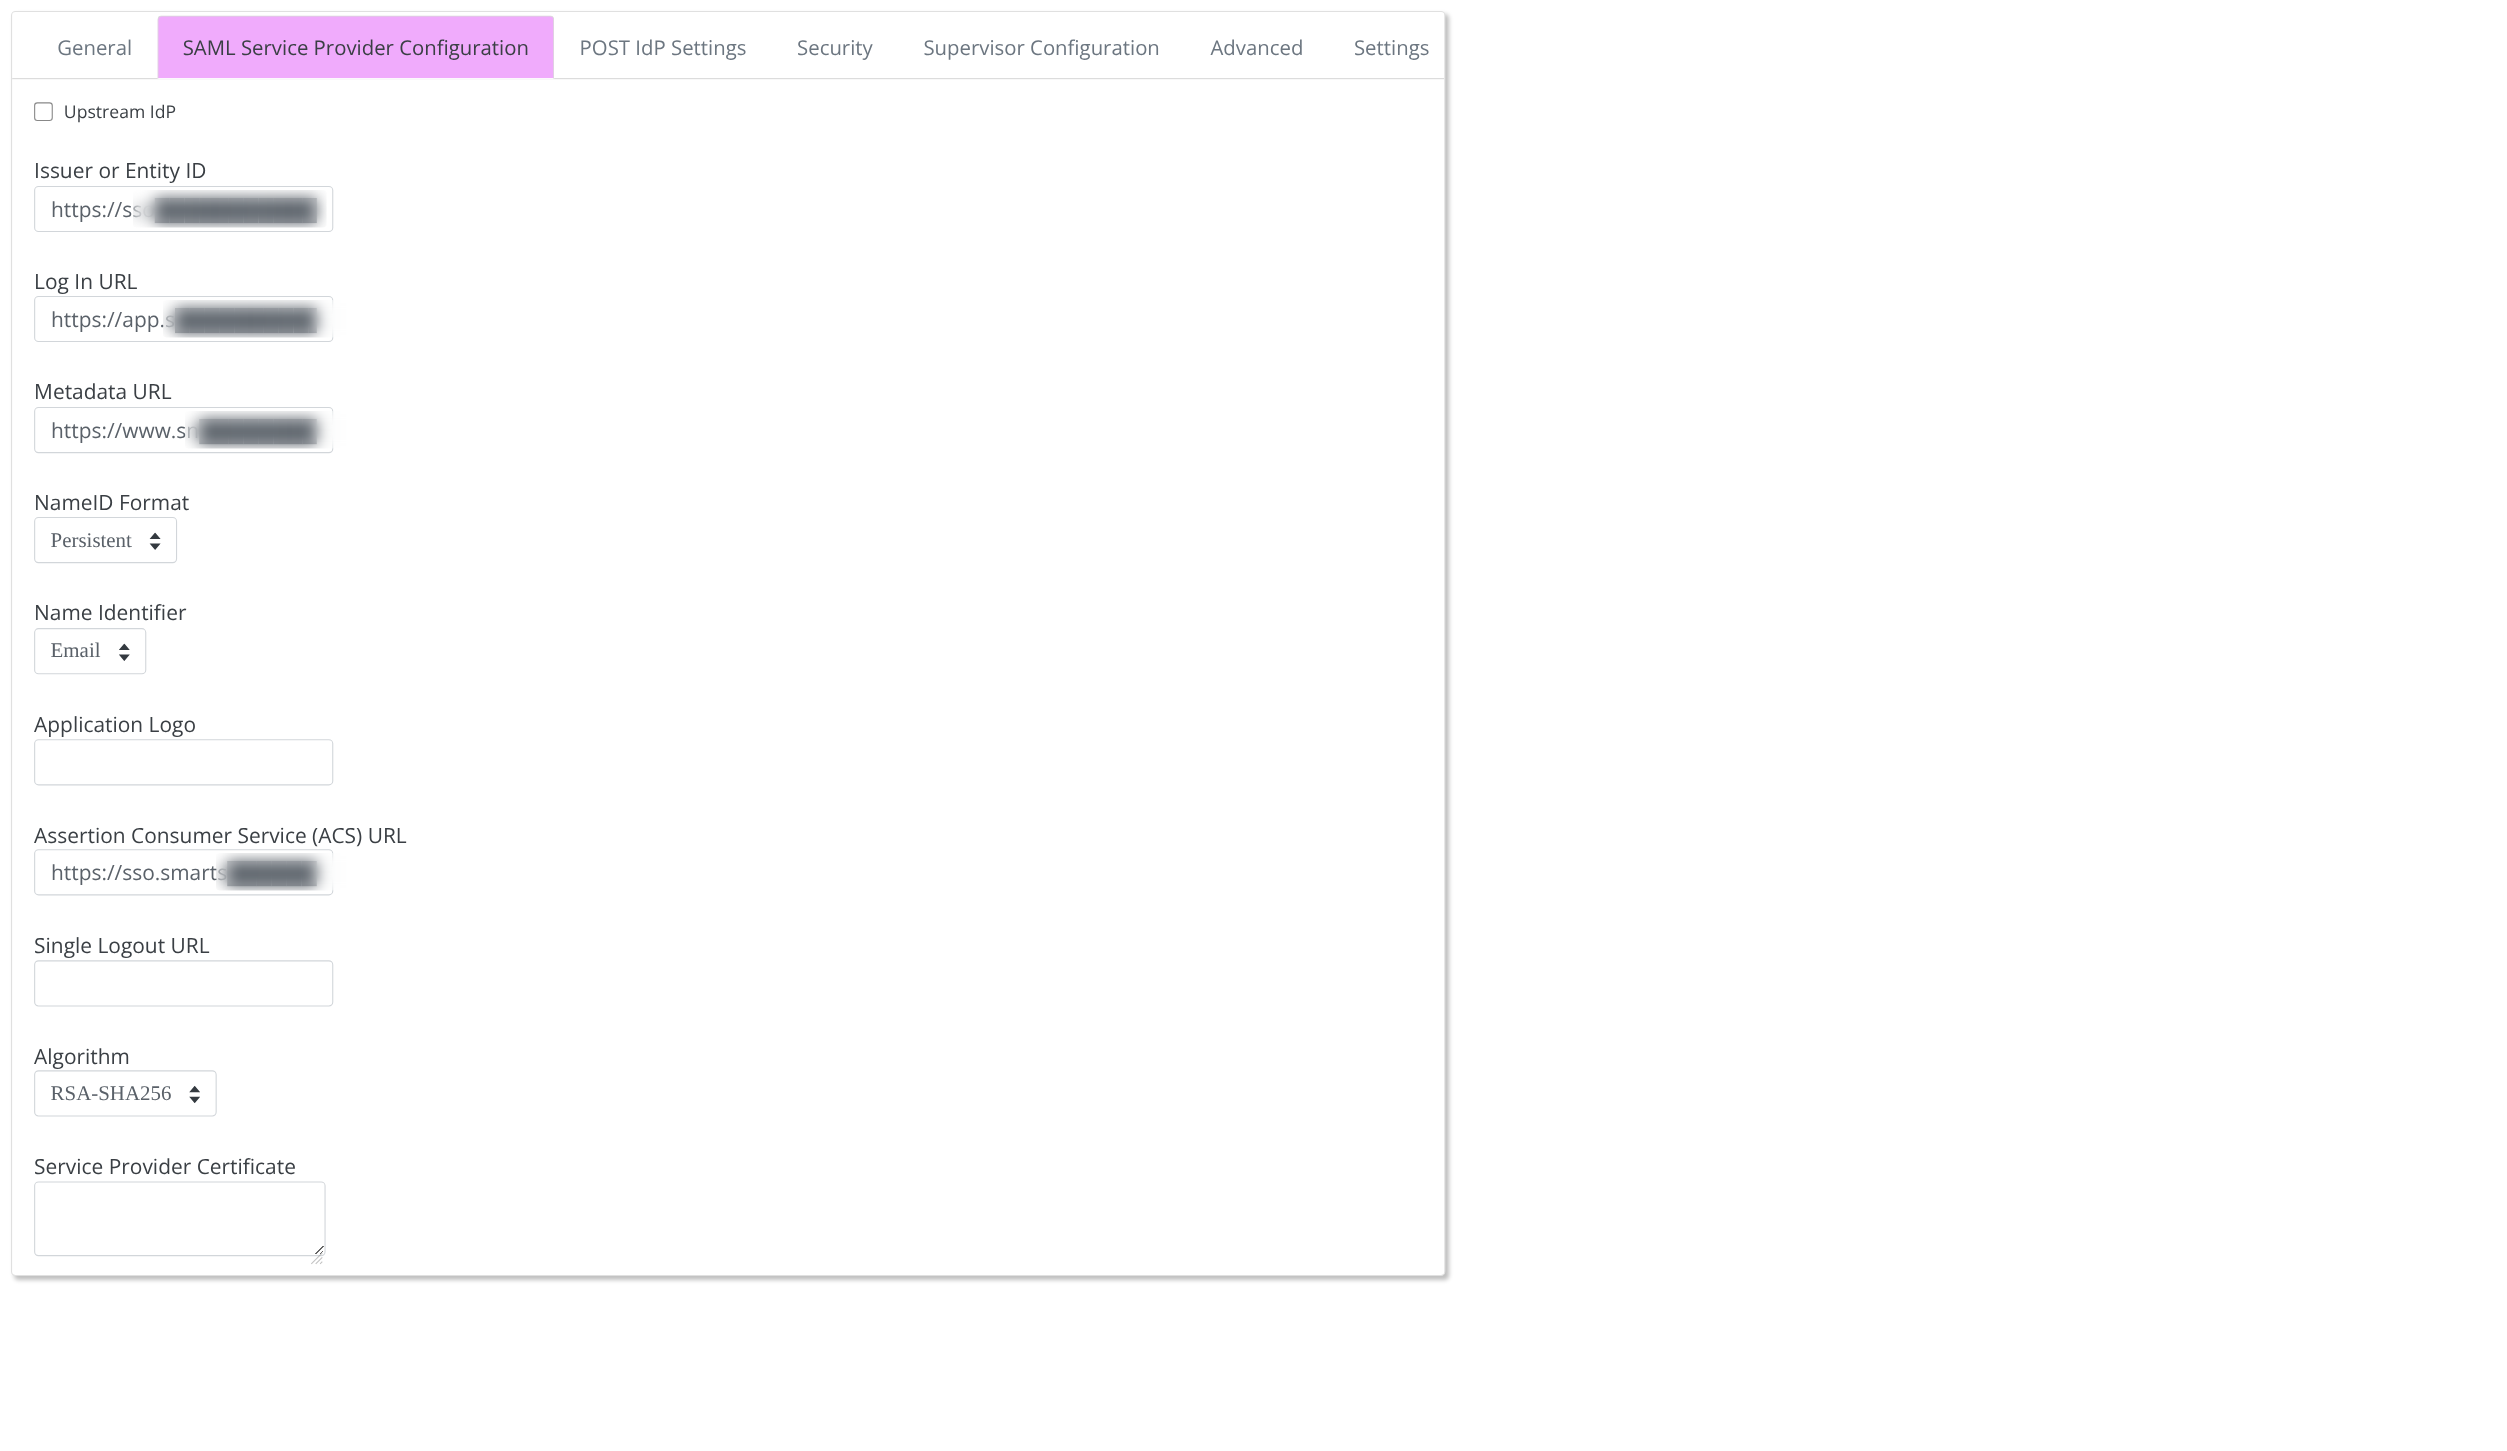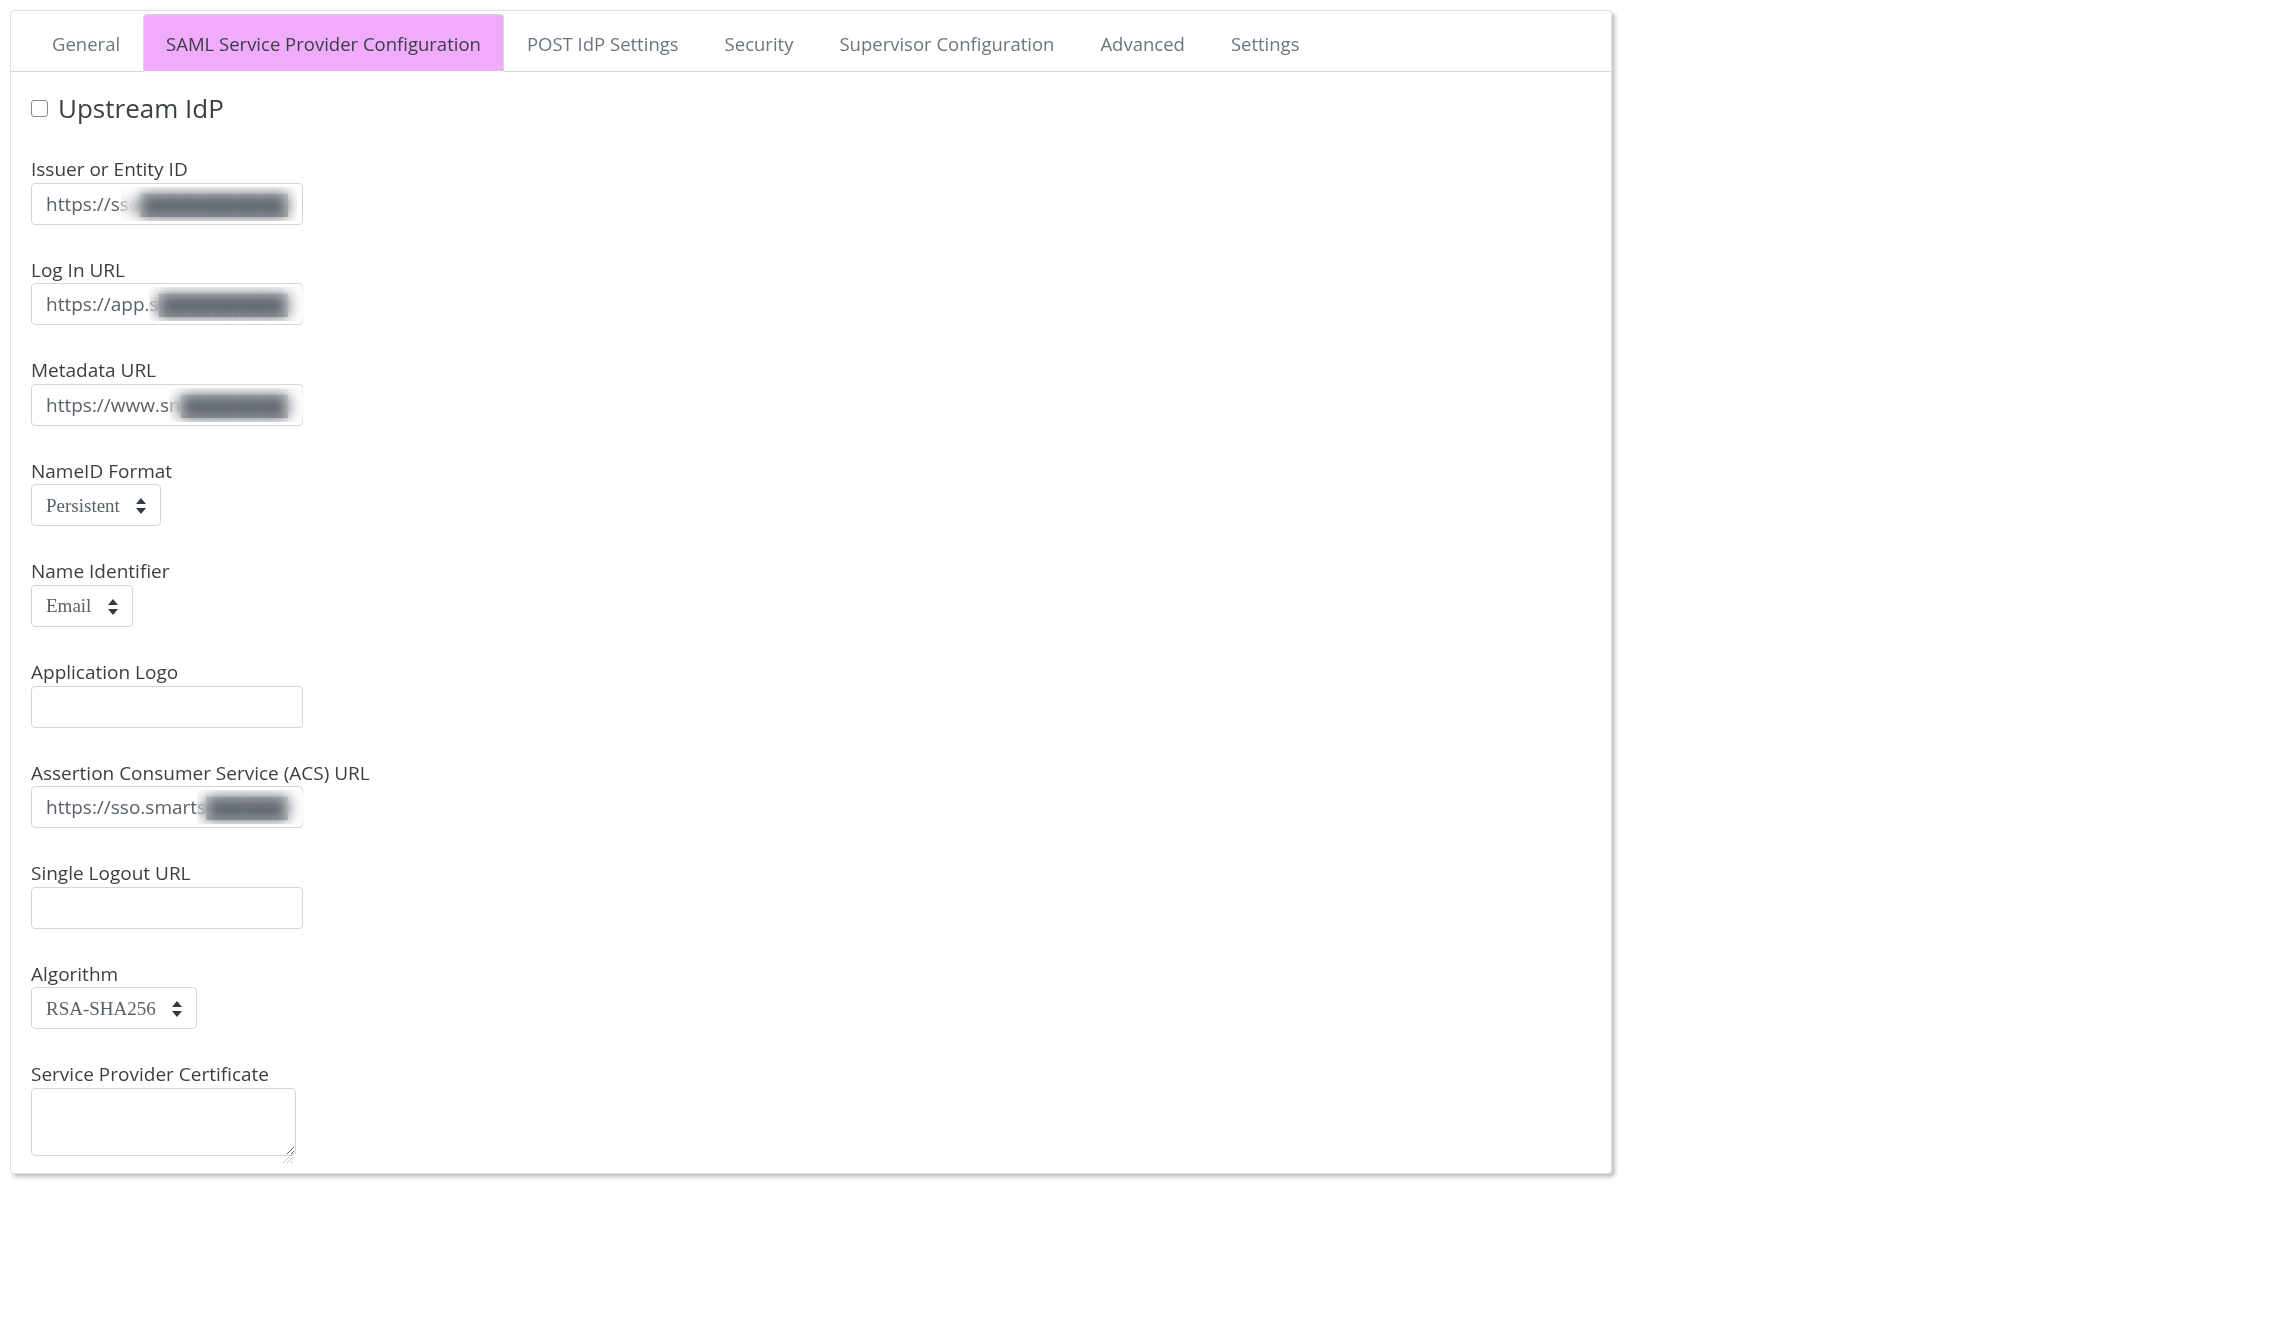--- a/index.html
+++ b/index.html
@@ -3,21 +3,21 @@
   <meta charset="utf-8">
   <style>
     * { box-sizing: border-box; margin: 0; padding: 0; }
     body {
       font-family: "Segoe UI", "Open Sans", -apple-system, BlinkMacSystemFont, sans-serif;
       background: #fff;
       padding: 10px;
       color: #3a3f44;
     }
     .panel {
-      width: 1602px;
+      width: 1304px;
       border: 1px solid #e0e0e0;
       border-radius: 4px;
       background: #fff;
       box-shadow: 3px 3px 4px rgba(0,0,0,0.25);
       position: relative;
       overflow: hidden;
     }
     .tabs {
       display: flex;
       border-bottom: 1px solid #d9d9d9;
@@ -57,21 +57,21 @@
     .checkbox-row input[type="checkbox"] {
       width: 17px;
       height: 17px;
       border: 1.5px solid #888;
       border-radius: 3px;
       appearance: none;
       cursor: pointer;
       background: #fff;
     }
     .checkbox-row label {
-      font-size: 26px;
+      font-size: 16px;
       color: #3a3f44;
       cursor: pointer;
     }
     .form-row {
       display: flex;
       align-items: flex-start;
       margin-bottom: 24px;
       flex-direction: column;
     }
     .form-label {

